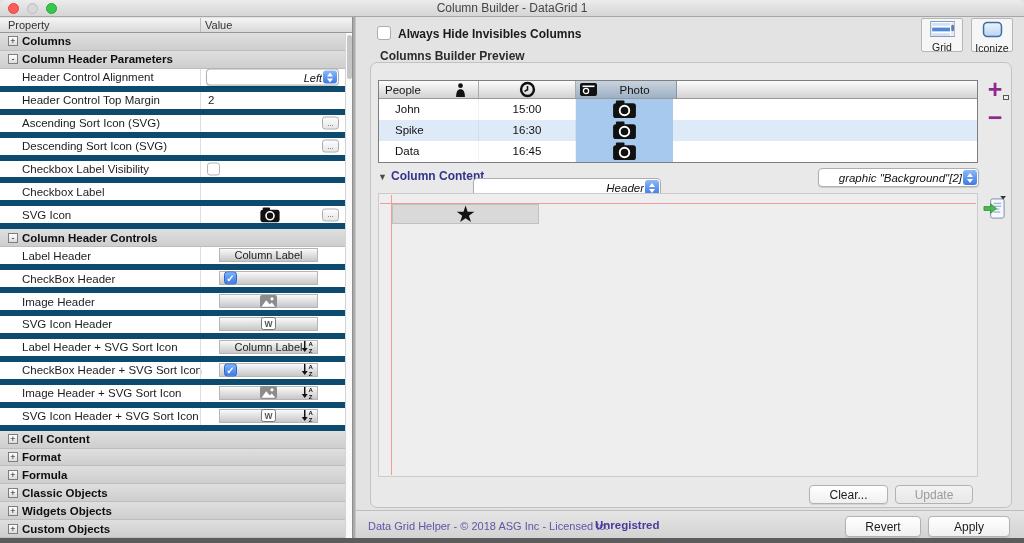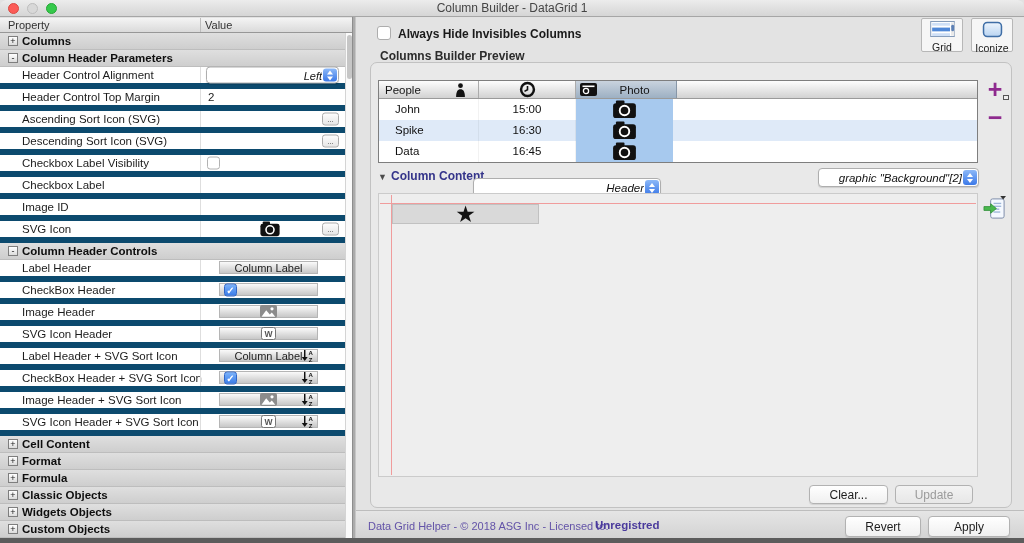--- a/index.html
+++ b/index.html
@@ -226,24 +226,20 @@
           <span class="prop-label">Checkbox Label Visibility</span>
           <div class="value-area">
             <span class="cb"></span>
           </div>
         </div>
         <div class="lp-row prop">
           <span class="prop-label">Checkbox Label</span>
           <div class="value-area"></div>
         </div>
         <div class="lp-row prop">
-          <span class="prop-label">Image ID</span>
-          <div class="value-area"></div>
-        </div>
-        <div class="lp-row prop">
           <span class="prop-label">SVG Icon</span>
           <div class="value-area">
             <span class="val-camera"><svg width="22" height="16" viewBox="0 0 26 20">
     <rect x="1" y="3.5" width="24" height="15.5" rx="3" fill="#111"></rect>
     <rect x="4" y="0.5" width="9" height="5" rx="1" fill="#111"></rect>
     <circle cx="13" cy="11" r="5" fill="none" stroke="#fff" stroke-width="2"></circle>
               </svg></span>
             <button class="dots-btn">...</button>
           </div>
         </div>

